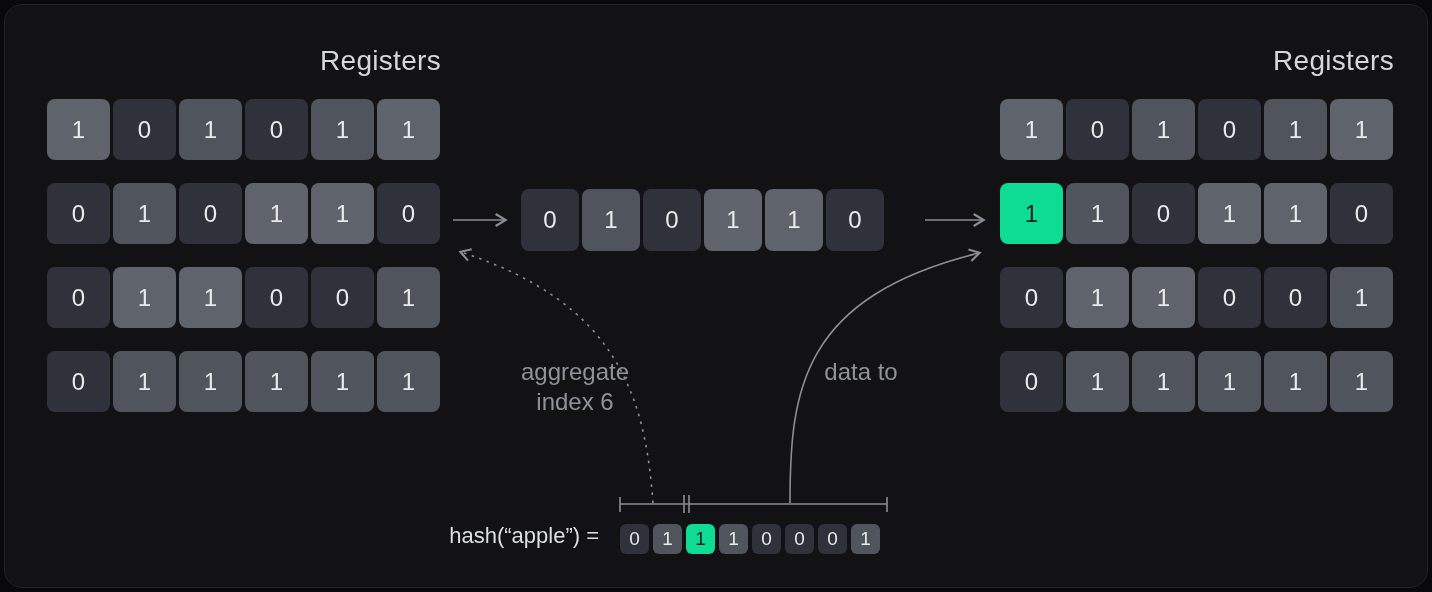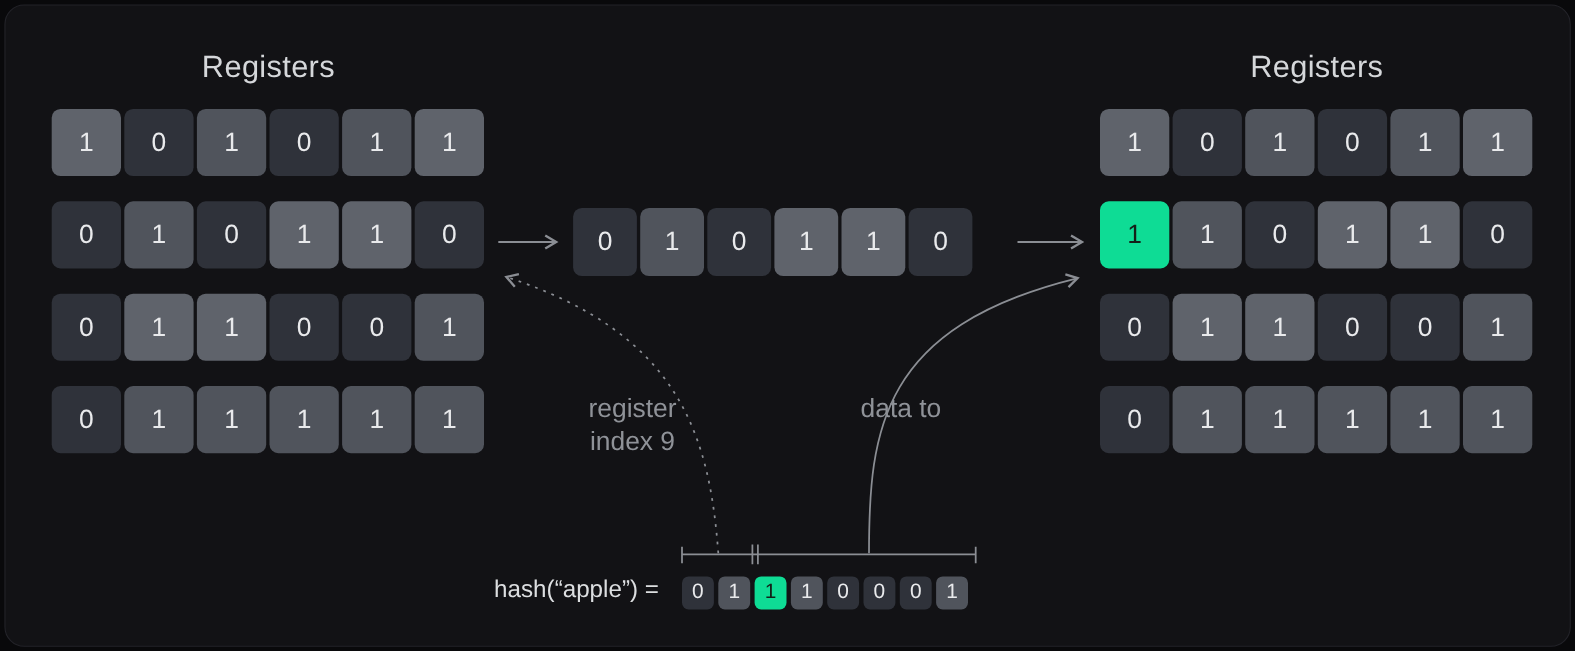--- a/index.html
+++ b/index.html
@@ -12,21 +12,21 @@
     background:#09090b;
   }
   .card {
     position:absolute; left:4px; top:4px; right:4px; bottom:4px;
     background:var(--card-bg,#121215);
     border:1px solid #232329;
     border-radius:18px;
   }
   .panel-title {
     position:absolute; top:40px; width:394px;
-    text-align:center;
+    text-align:right;
     font-size:28px; letter-spacing:.3px;
     color:var(--text-title,#d5d7da);
   }
   .panel-title.left  { left:42px; }
   .panel-title.right { left:995px; }
 
   .grid {
     position:absolute; top:94px;
     display:grid;
     grid-template-columns:repeat(6,63px);
@@ -55,21 +55,21 @@
   .t-light { background:var(--cell-light,#5f636b); }
   .t-green { background:var(--accent-green,#0edc95); color:var(--green-text,#142019); }
 
   .ann-label {
     position:absolute; top:352px; width:180px;
     text-align:center;
     font-size:24px; line-height:30px;
     color:var(--text-label,#8f9298);
   }
   .ann-label.register-index  { left:480px; }
-  .ann-label.data-aggregate  { left:724px; }
+  .ann-label.data-aggregate  { left:766px; }
 
   .hash-label {
     position:absolute; right:828px; top:518px;
     font-size:22px;
     color:var(--text-hash,#dcdee0);
     white-space:nowrap;
   }
   .hash-bits {
     position:absolute; left:615px; top:519px;
     display:grid;
@@ -153,22 +153,22 @@
         <div class="cell t-mid">1</div>
         <div class="cell t-dark">0</div>
         <div class="cell t-mid">1</div>
         <div class="cell t-mid">1</div>
         <div class="cell t-mid">1</div>
         <div class="cell t-mid">1</div>
         <div class="cell t-mid">1</div>
       </div>
 
     <div class="ann-label register-index">
-      <div>register</div>
-      <div>index 9</div>
+      <div>aggregate</div>
+      <div>index 6</div>
     </div>
 
     <div class="ann-label data-aggregate">
       <div>data to</div>
     </div>
 
     <div class="hash-label">hash(“apple”) =</div>
     <div class="hash-bits">
         <div class="cell t-dark">0</div>
         <div class="cell t-mid">1</div>

